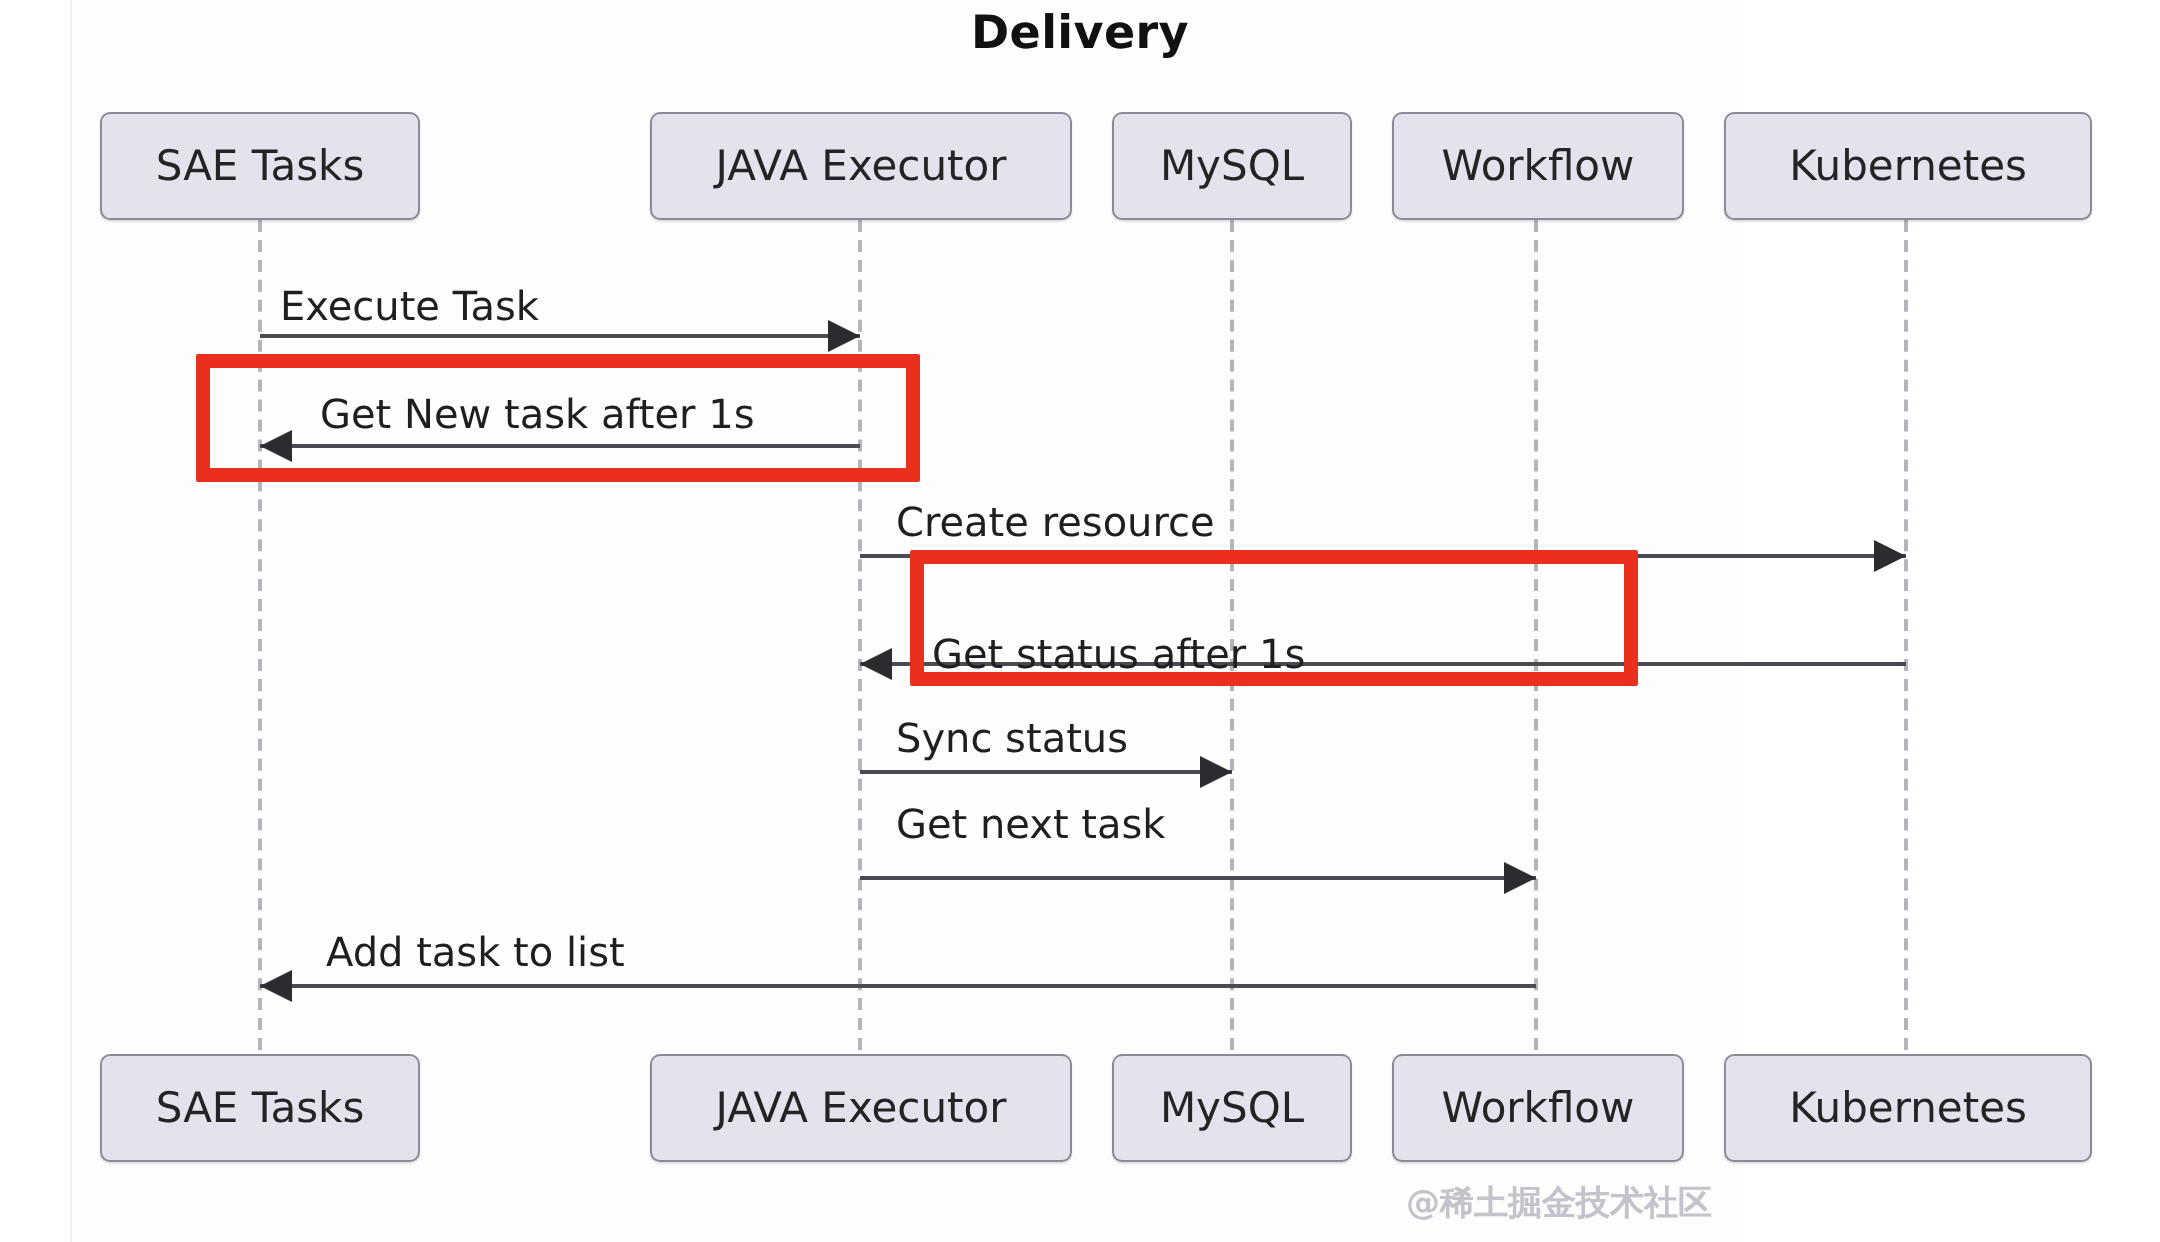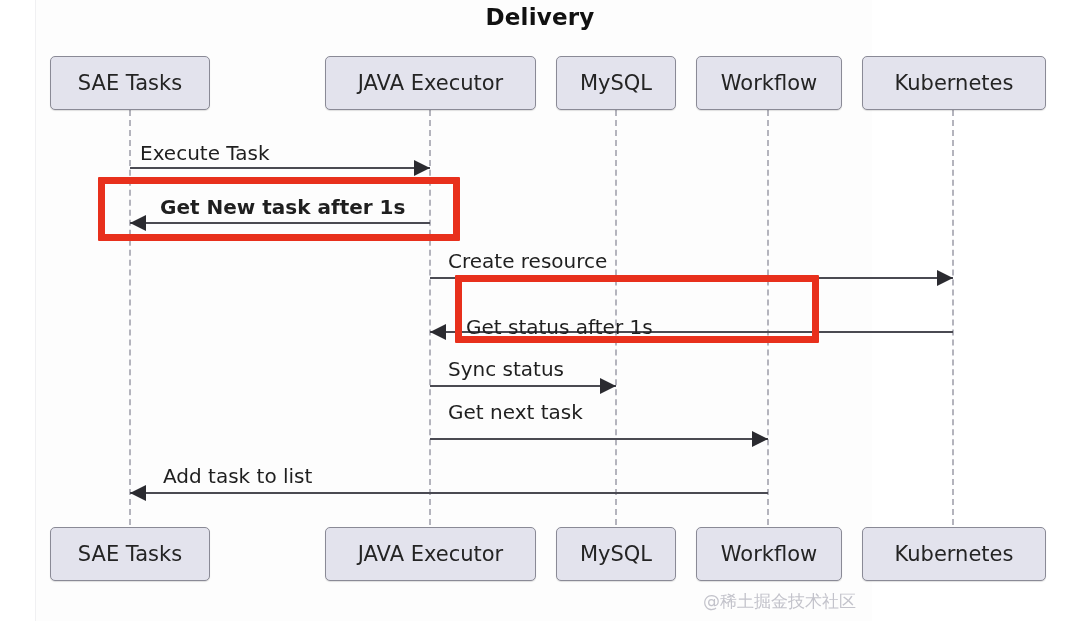--- a/index.html
+++ b/index.html
@@ -98,20 +98,21 @@
   }
 
   
   #watermark {
     position: absolute;
     right: 16px;
     bottom: 8px;
     font-size: 17px;
     color: #c3c3cb;
     white-space: nowrap;
+    font-weight: bold;
   }
 </style>
 </head>
 <body>
 
 <div id="canvas">
 
   <div id="gutter"></div>
 
   <div id="diagram-title">Delivery</div>
@@ -141,21 +142,21 @@
         <span>Kubernetes</span>
       </div>
     </div>
 
   <div id="messages">
       <div class="msg-line" style="left: 130px; width: 300px; top: 167px;"></div>
       <div class="arrow-head right" style="top: 160px; left: 414px;"></div>
       <div class="msg-label" style="left: 140px; top: 141px;">Execute Task</div>
       <div class="msg-line" style="left: 130px; width: 300px; top: 222px;"></div>
       <div class="arrow-head left" style="top: 215px; left: 130px;"></div>
-      <div class="msg-label" style="left: 160px; top: 195px; font-weight: bold;">Get New task after 1s</div>
+      <div class="msg-label" style="left: 160px; top: 195px;">Get New task after 1s</div>
       <div class="msg-line" style="left: 430px; width: 523px; top: 277px;"></div>
       <div class="arrow-head right" style="top: 270px; left: 937px;"></div>
       <div class="msg-label" style="left: 448px; top: 249px;">Create resource</div>
       <div class="msg-line" style="left: 430px; width: 523px; top: 331px;"></div>
       <div class="arrow-head left" style="top: 324px; left: 430px;"></div>
       <div class="msg-label" style="left: 466px; top: 303px; margin-top: 12px;">Get status after 1s</div>
       <div class="msg-line" style="left: 430px; width: 186px; top: 385px;"></div>
       <div class="arrow-head right" style="top: 378px; left: 600px;"></div>
       <div class="msg-label" style="left: 448px; top: 357px;">Sync status</div>
       <div class="msg-line" style="left: 430px; width: 338px; top: 438px;"></div>

